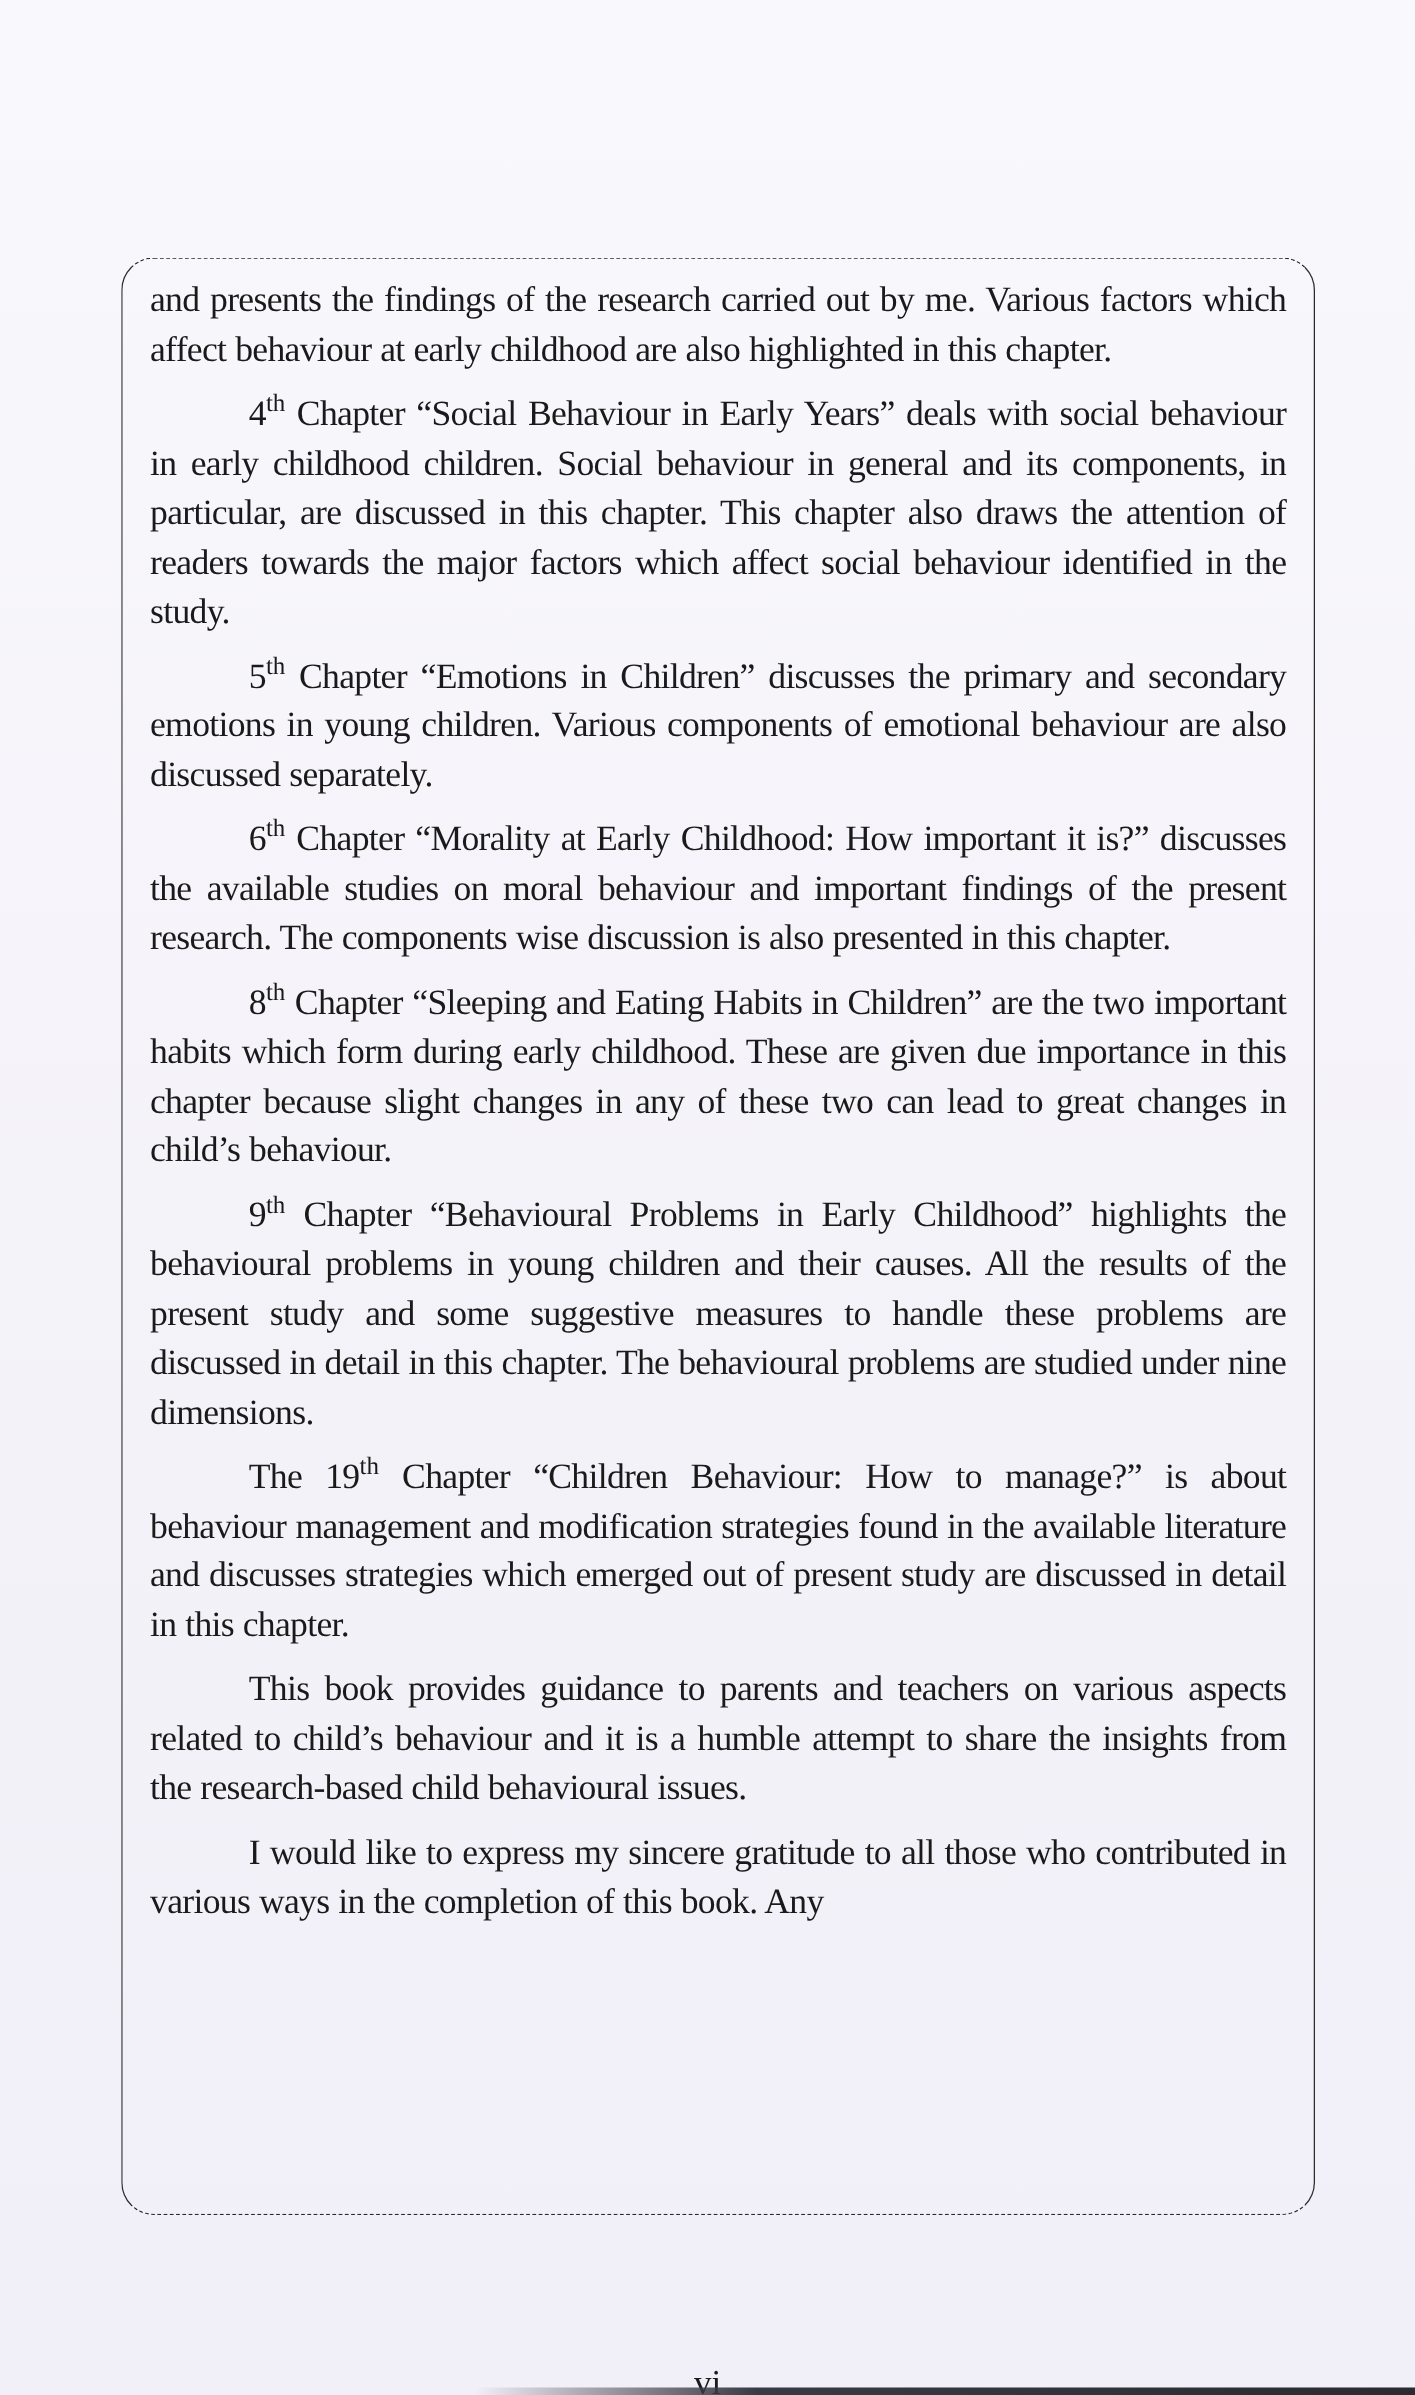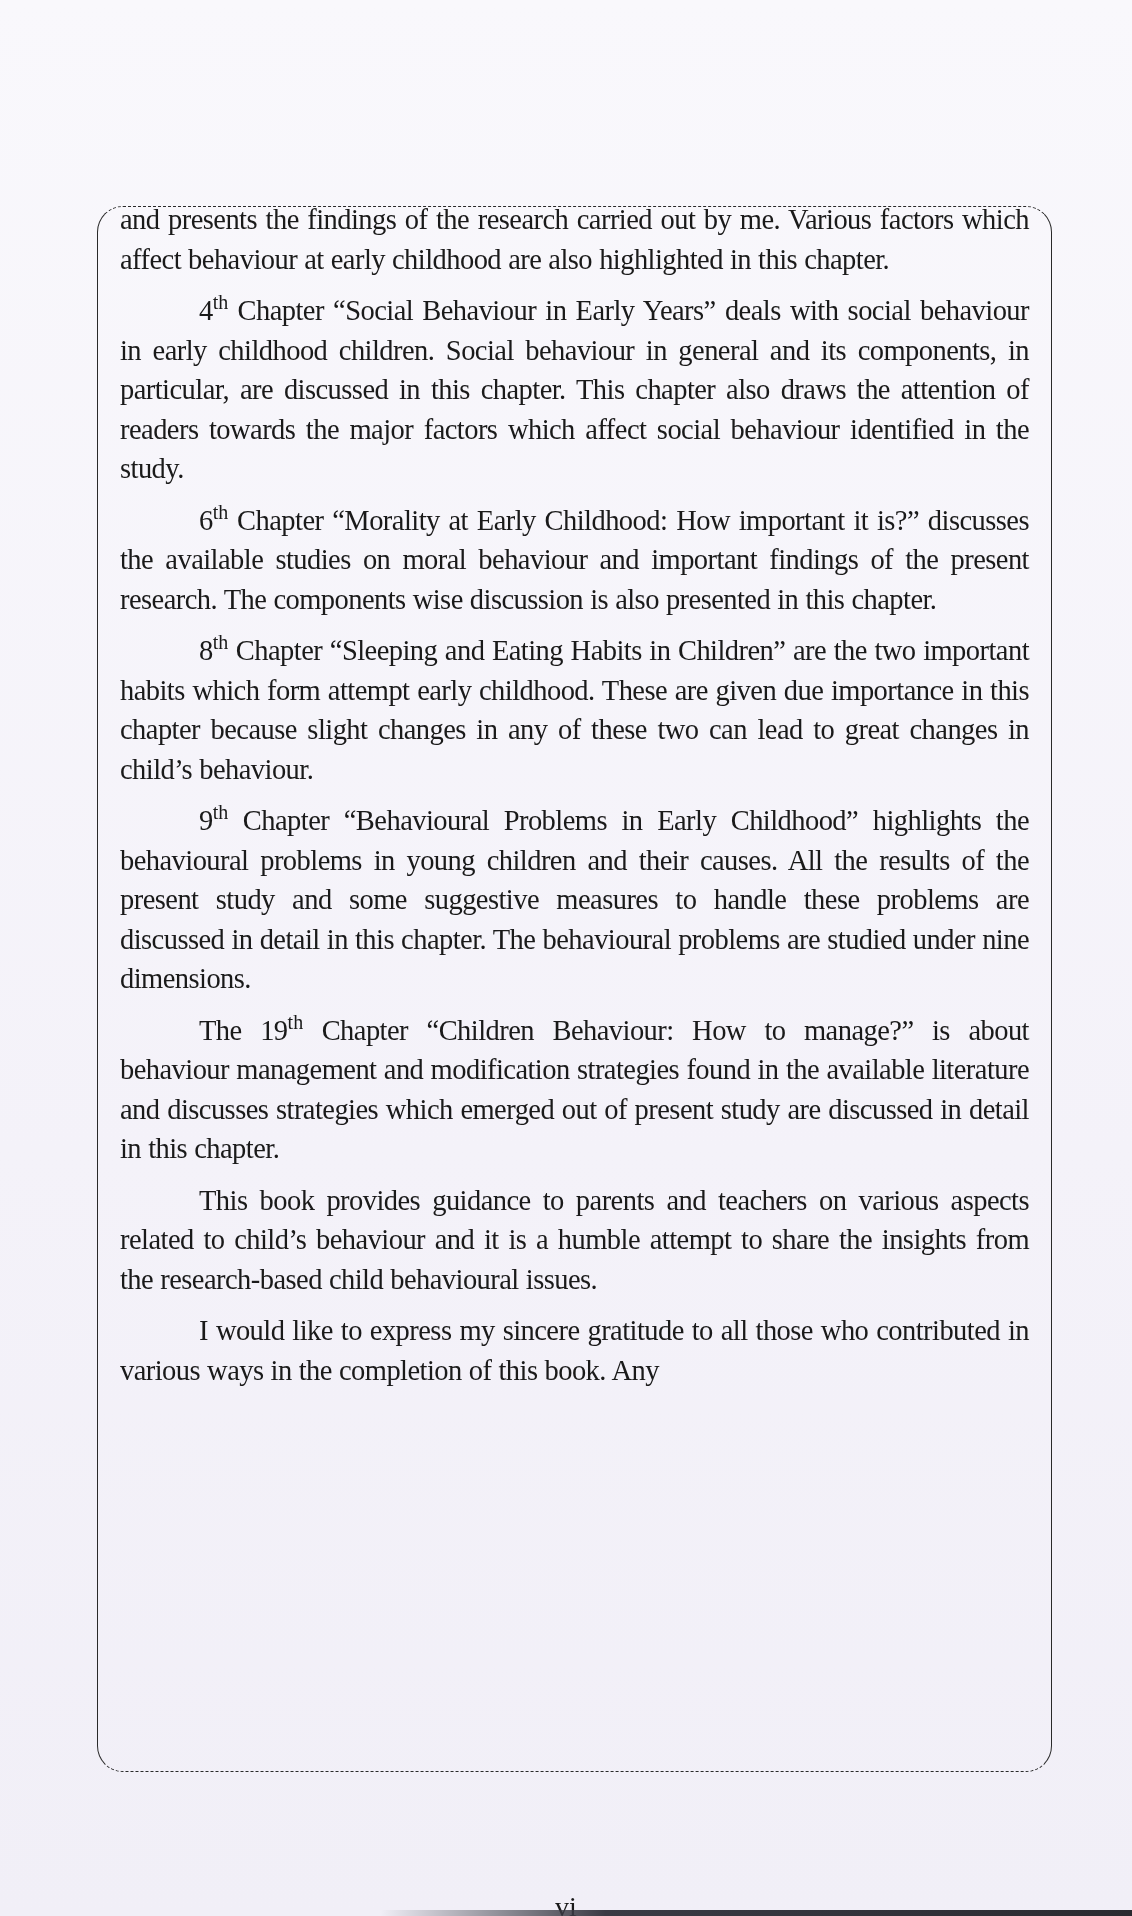--- a/index.html
+++ b/index.html
@@ -36,21 +36,21 @@
       height: 1566px;
       border: 1.6px solid #2a2a2a;
       border-top-style: dashed;
       border-bottom-style: dashed;
       border-radius: 26px;
       box-sizing: border-box;
     }
     .text-area {
       position: absolute;
       left: 120px;
-      top: 200px;
+      top: 221px;
       width: 909px;
     }
     .para {
       margin: 0;
       font-size: 28.5px;
       line-height: 39.5px;
       text-align: justify;
       text-align-last: left;
       letter-spacing: -0.55px;
       word-spacing: 0.5px;
@@ -88,25 +88,26 @@
 <div class="content-box"></div>
 
 <div class="text-area">
 
   <p class="para continuation">
     <span>and presents the findings of the research carried out by me. Various factors which affect behaviour at early childhood are also highlighted in this chapter.</span>
   </p>
 
   <p class="para indent"><span>4</span><sup>th</sup><span> Chapter “Social Behaviour in Early Years” deals with social behaviour in early childhood children. Social behaviour in general and its components, in particular, are discussed in this chapter. This chapter also draws the attention of readers towards the major factors which affect social behaviour identified in the study.</span></p>
 
+  <p class="para indent"><span>5</span><sup>th</sup><span> Chapter “Emotions in Children” discusses the primary and secondary emotions in young children. Various components of emotional behaviour are also discussed separately.</span></p>
 
   <p class="para indent"><span>6</span><sup>th</sup><span> Chapter “Morality at Early Childhood: How important it is?” discusses the available studies on moral behaviour and important findings of the present research. The components wise discussion is also presented in this chapter.</span></p>
 
 
-  <p class="para indent"><span>8</span><sup>th</sup><span> Chapter “Sleeping and Eating Habits in Children” are the two important habits which form attempt early childhood. These are given due importance in this chapter because slight changes in any of these two can lead to great changes in child’s behaviour.</span></p>
+  <p class="para indent"><span>8</span><sup>th</sup><span> Chapter “Sleeping and Eating Habits in Children” are the two important habits which form during early childhood. These are given due importance in this chapter because slight changes in any of these two can lead to great changes in child’s behaviour.</span></p>
 
   <p class="para indent"><span>9</span><sup>th</sup><span> Chapter “Behavioural Problems in Early Childhood” highlights the behavioural problems in young children and their causes. All the results of the present study and some suggestive measures to handle these problems are discussed in detail in this chapter. The behavioural problems are studied under nine dimensions.</span></p>
 
   <p class="para indent"><span>The </span><span>19</span><sup>th</sup><span> Chapter “Children Behaviour: How to manage?” is about behaviour management and modification strategies found in the available literature and discusses strategies which emerged out of present study are discussed in detail in this chapter.</span></p>
 
   <p class="para indent"><span>This book provides guidance to parents and teachers on various aspects related to child’s behaviour and it is a humble attempt to share the insights from the research-based child behavioural issues.</span></p>
 
   <p class="para indent"><span>I would like to express my sincere gratitude to all those who contributed in various ways in the completion of this book. Any</span></p>
 
 </div>

